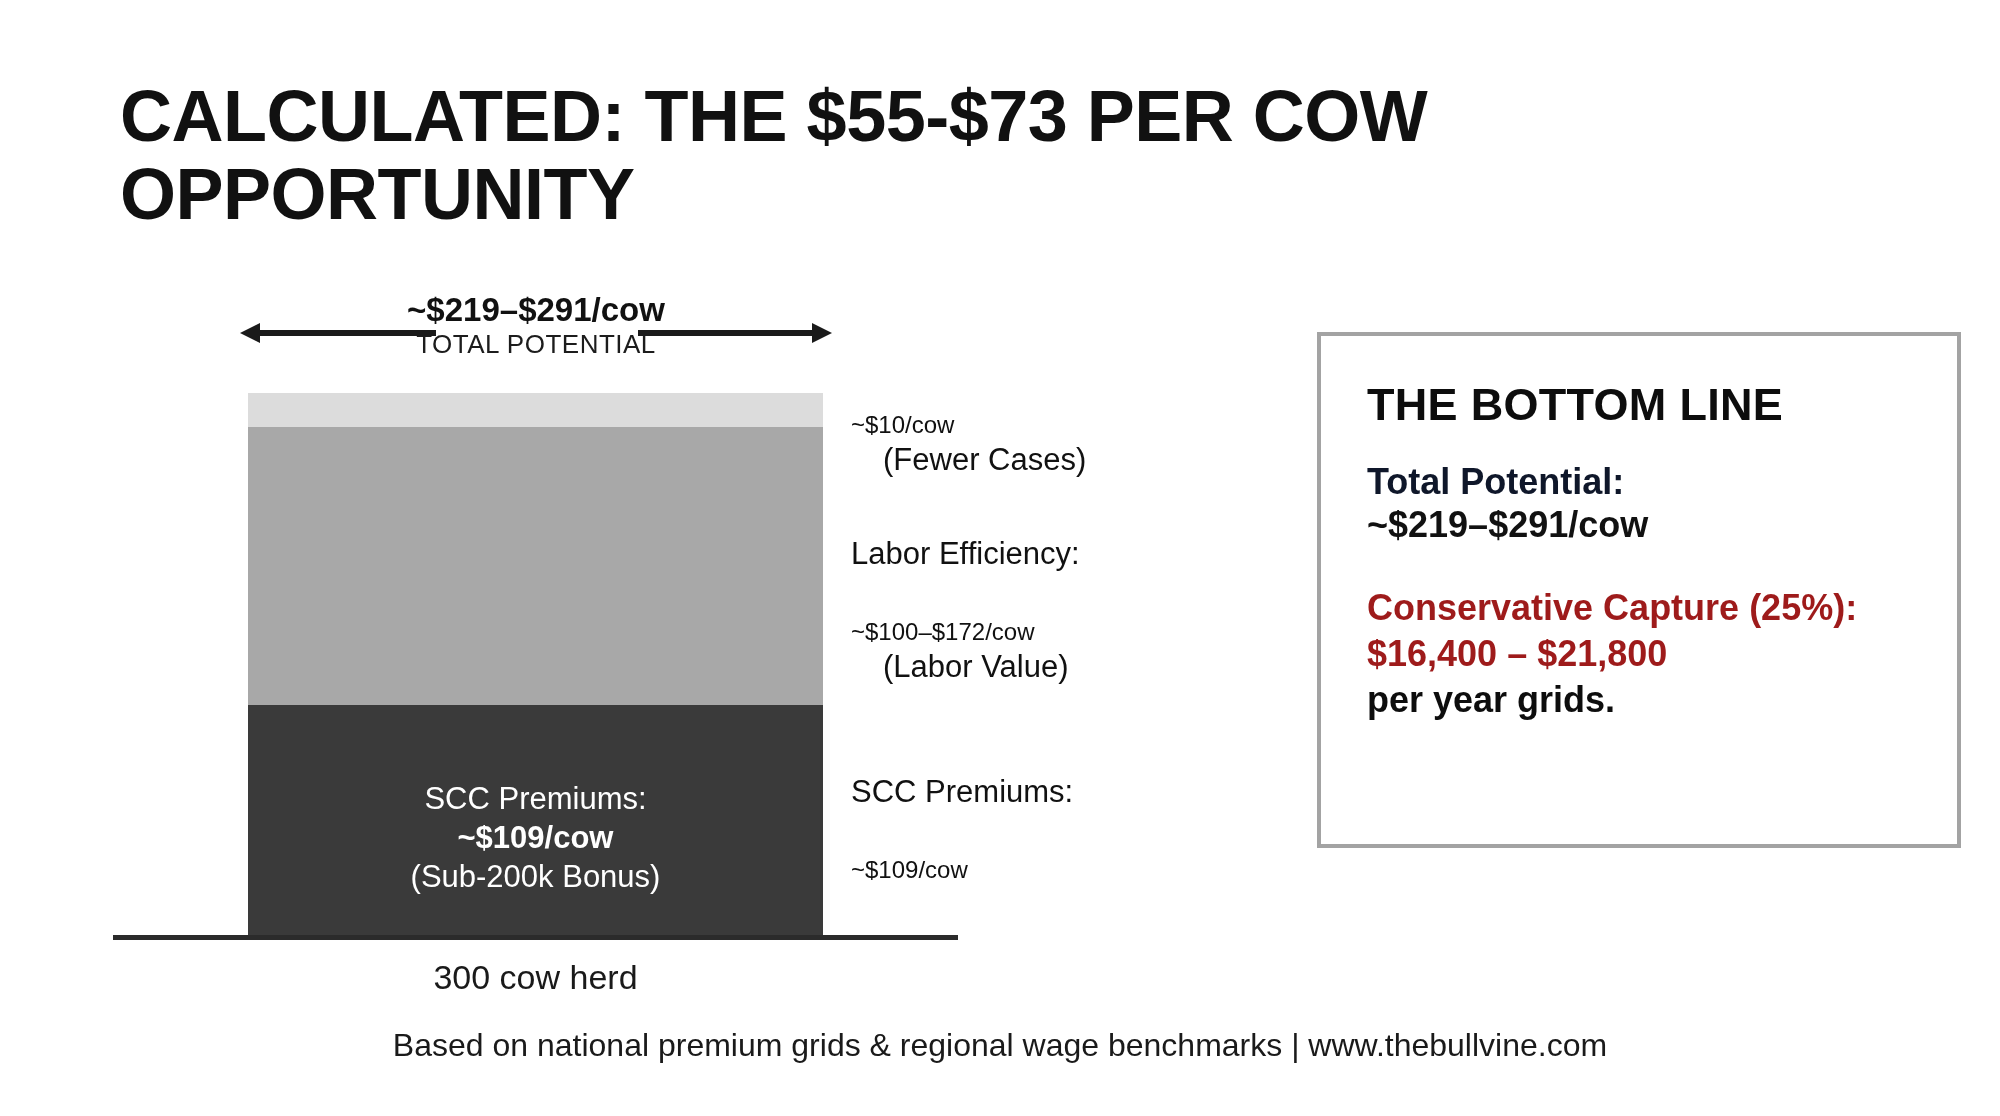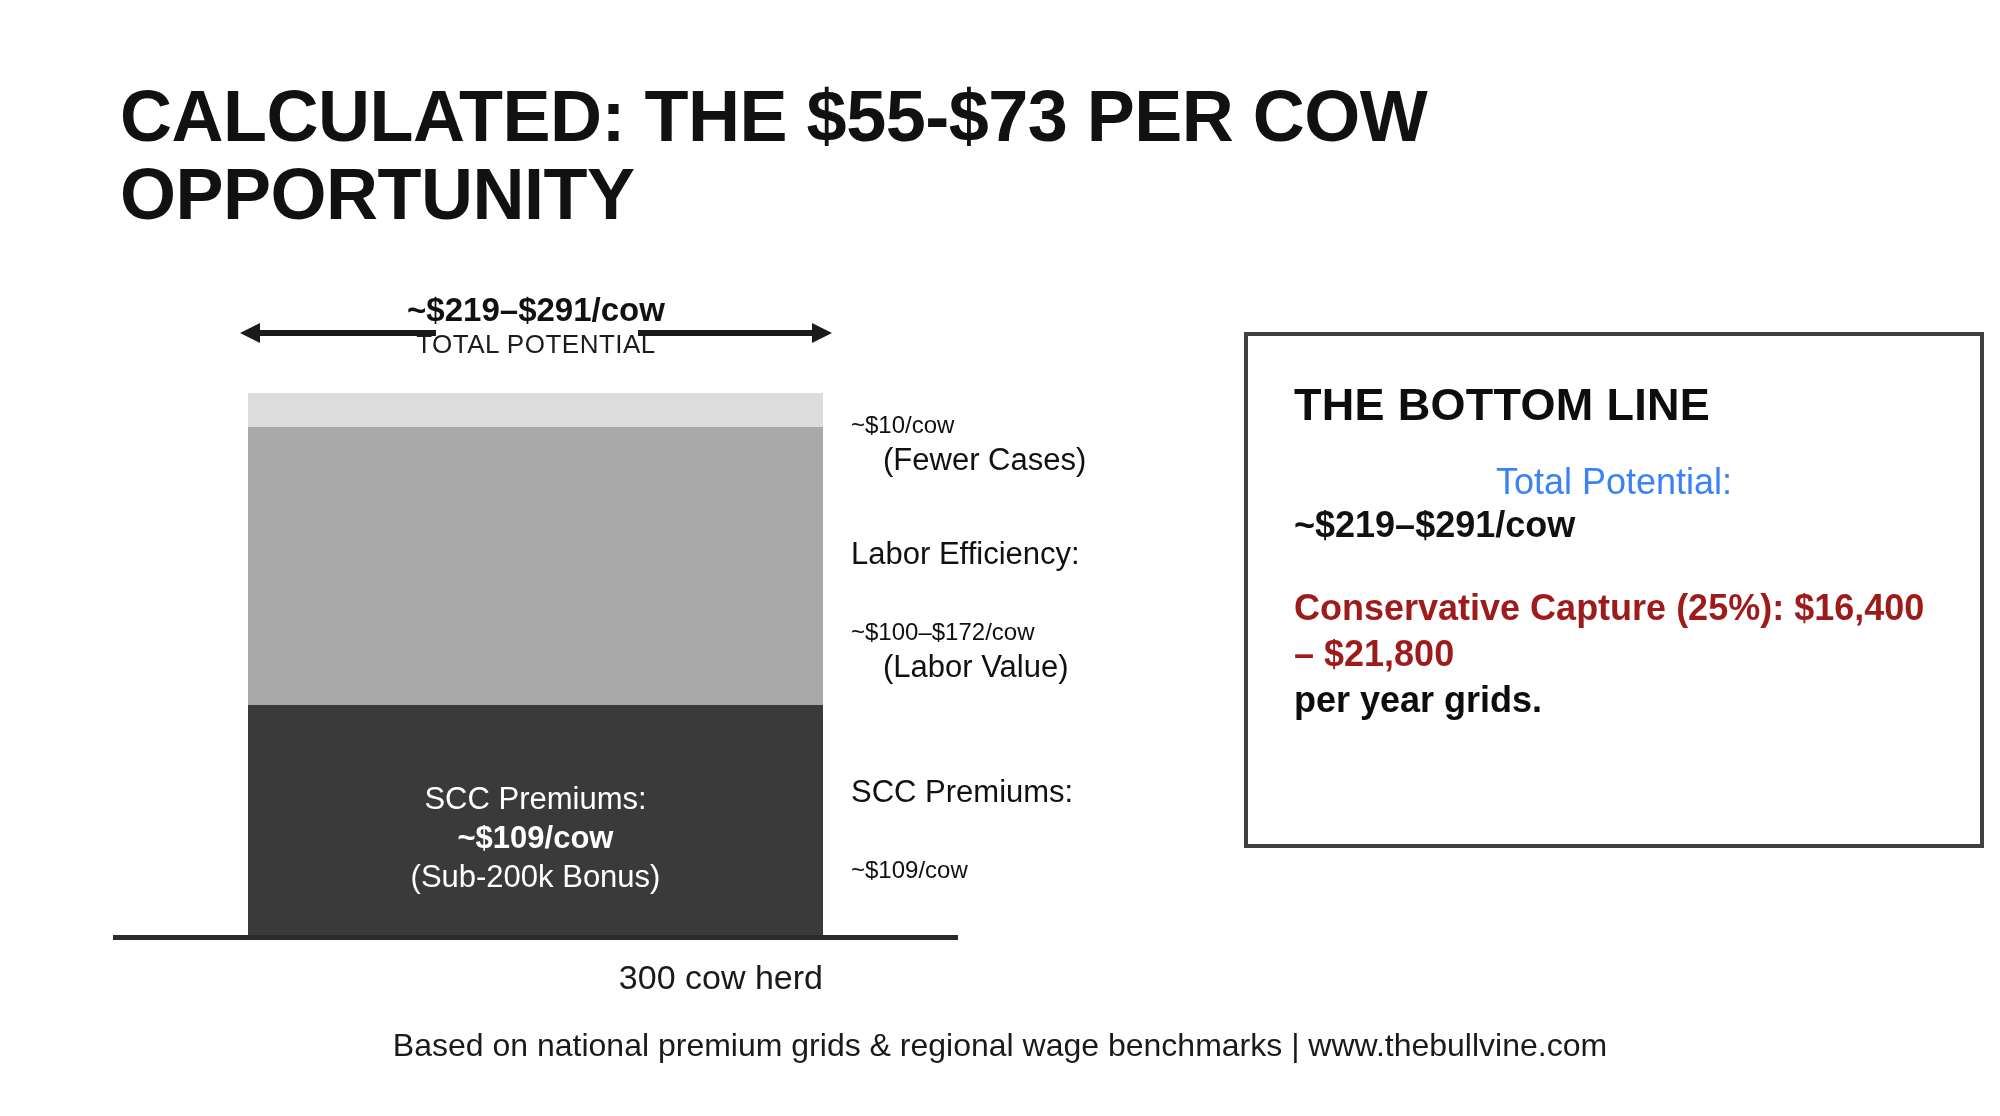--- a/index.html
+++ b/index.html
@@ -115,21 +115,21 @@
     top: 935px;
     width: 845px;
     height: 5px;
     background: #2b2b2b;
   }
   .axis-caption {
     position: absolute;
     left: 248px;
     top: 958px;
     width: 575px;
-    text-align: right;
+    text-align: center;
     font-family: "Liberation Sans Narrow", "Liberation Sans", sans-serif;
     font-size: 34px;
     color: #1a1a1a;
   }
 
   
   .callout {
     position: absolute;
     left: 851px;
     width: 400px;
@@ -139,46 +139,45 @@
   .callout .c-title { font-size: 31px; font-weight: normal; }
   .callout .c-value { font-size: 24px; font-weight: normal; margin-top: 44px; }
   .callout .c-note  { font-size: 31px; font-weight: normal; margin-left: 32px; }
   #callout-mastitis { top: 366px; }
   #callout-labor    { top: 534px; }
   #callout-scc      { top: 772px; }
 
   
   .bottom-box {
     position: absolute;
-    left: 1244px;
+    left: 1317px;
     top: 332px;
-    width: 740px;
+    width: 644px;
     height: 516px;
-    border: 4px solid #404040;
+    border: 4px solid #a3a3a3;
     box-sizing: border-box;
     background: #ffffff;
   }
   .bb-inner {
     padding: 44px 46px 0 46px;
   }
   .bb-heading {
     font-family: "Liberation Sans Narrow", "Liberation Sans", sans-serif;
     font-size: 45px;
     font-weight: bold;
     letter-spacing: 0.3px;
     color: #0d0d0d;
     line-height: 1.1;
     margin-bottom: 30px;
   }
   .bb-total-label {
     font-size: 36px;
-    font-weight: normal;
-    color: #3b82f6;
+    font-weight: bold;
+    color: #0f172a;
     line-height: 1.22;
-    text-align: center;
   }
   .bb-total-value {
     font-size: 36px;
     font-weight: bold;
     color: #111111;
     line-height: 1.22;
   }
   .bb-capture {
     margin-top: 38px;
     font-size: 36px;

